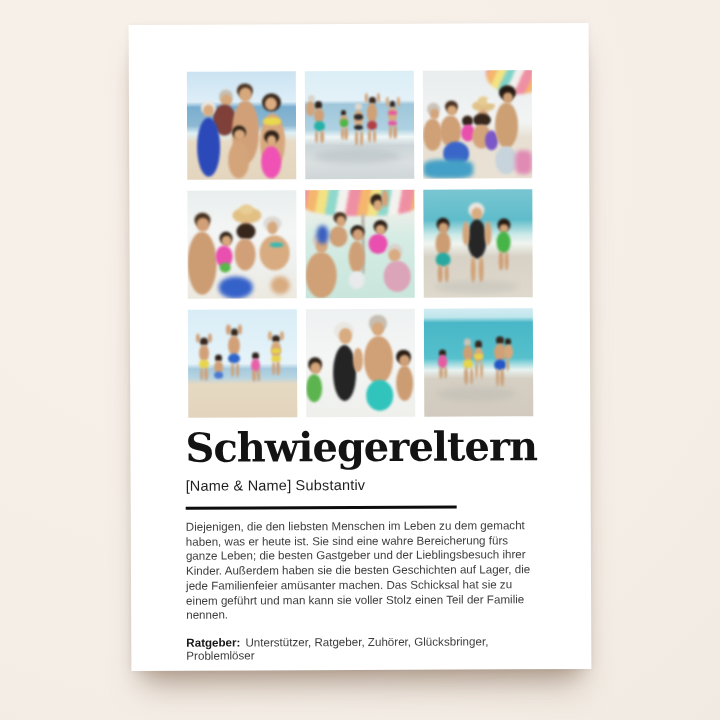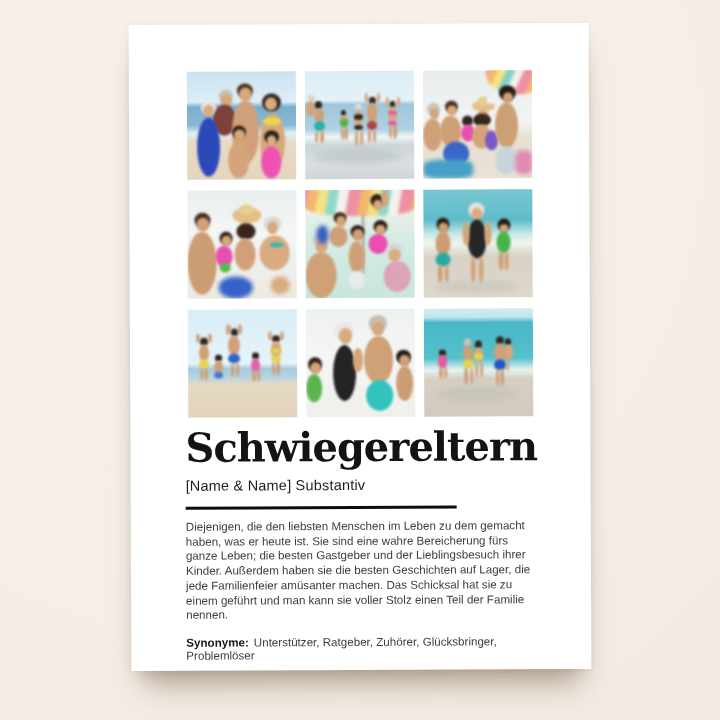--- a/index.html
+++ b/index.html
@@ -257,17 +257,17 @@
           <div class="blob" style="left: 75%; top: 46%; width: 3%; height: 12%; background: rgb(202, 162, 122);"></div>
           <div class="blob" style="left: 10%; top: 72%; width: 75%; height: 14%; background: rgba(150, 158, 160, 0.2); filter: blur(3px);"></div>
         </div>
       </div>
     <div class="text-block">
       <h1 class="title">Schwiegereltern</h1>
       <div class="subtitle">[Name &amp; Name] Substantiv</div>
       <div class="divider"></div>
       <p class="definition">Diejenigen, die den liebsten Menschen im Leben zu dem gemacht haben, was er heute ist. Sie sind eine wahre Bereicherung fürs ganze Leben; die besten Gastgeber und der Lieblingsbesuch ihrer Kinder. Außerdem haben sie die besten Geschichten auf Lager, die jede Familienfeier amüsanter machen. Das Schicksal hat sie zu einem geführt und man kann sie voller Stolz einen Teil der Familie nennen.</p>
       <p class="synonyms">
-        <span class="syn-label">Synonyme:</span><span>Unterstützer, Ratgeber, Zuhörer, Glücksbringer, Problemlöser</span>
+        <span class="syn-label">Ratgeber:</span><span>Unterstützer, Ratgeber, Zuhörer, Glücksbringer, Problemlöser</span>
       </p>
     </div>
   </div>
 </div>
 
 </body></html>

